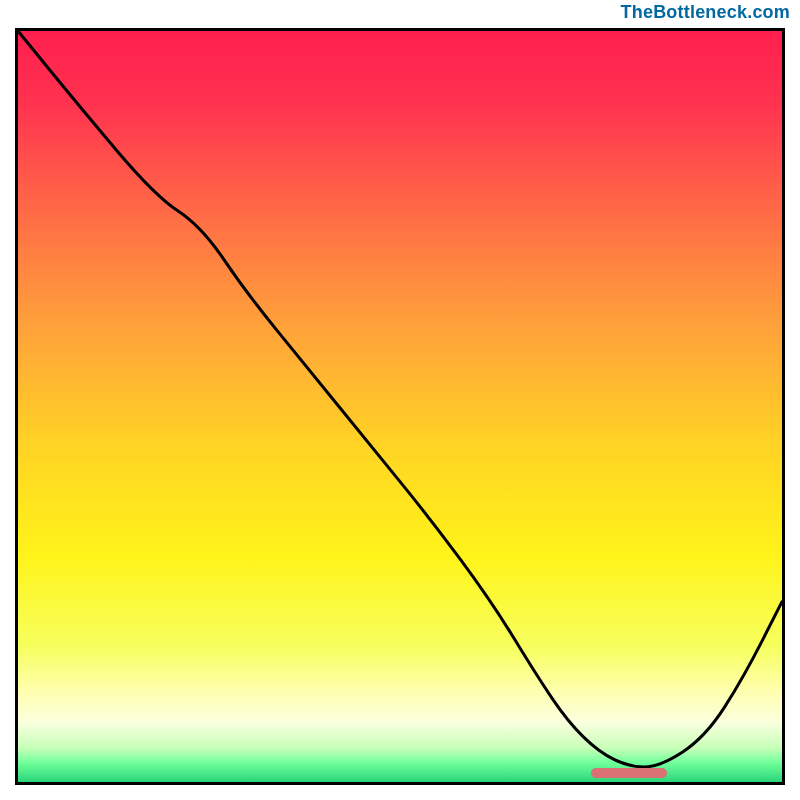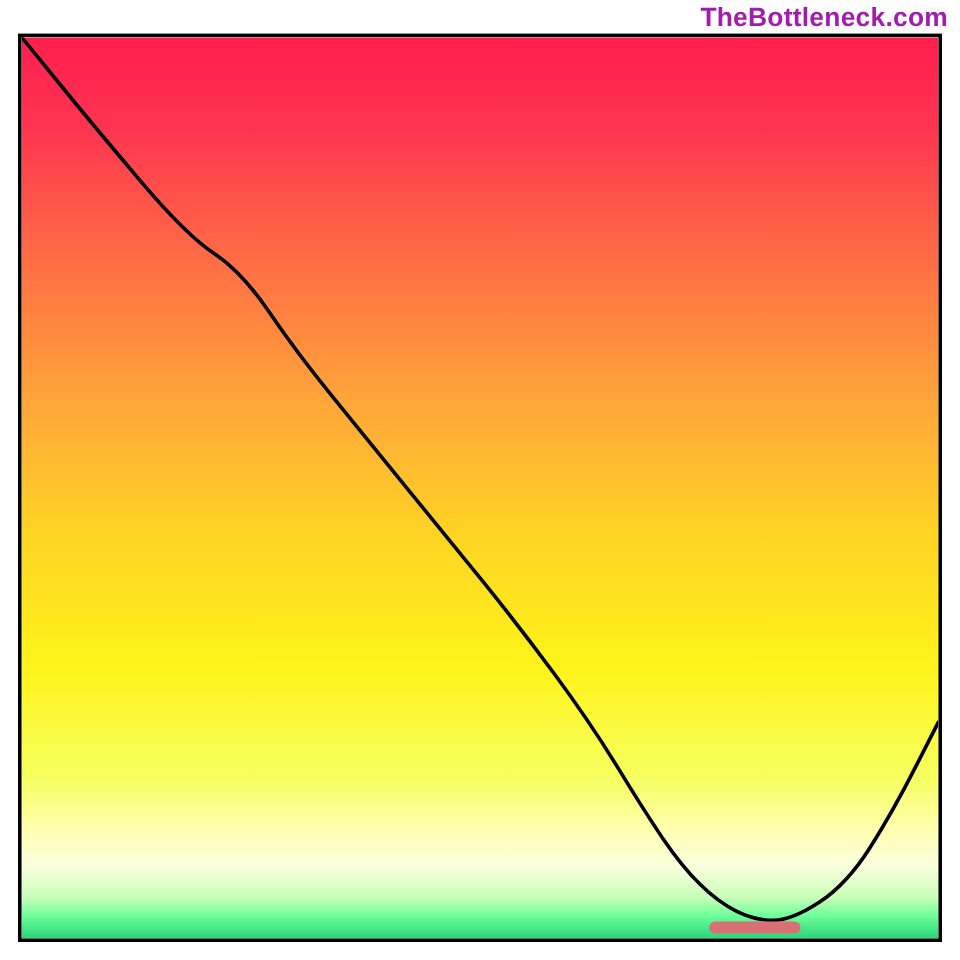--- a/index.html
+++ b/index.html
@@ -12,23 +12,23 @@
   }
   .container {
     position: relative;
     width: 800px;
     height: 800px;
   }
   .watermark {
     position: absolute;
     top: 2px;
     right: 10px;
-    font-size: 22px;
+    font-size: 18px;
     font-weight: 600;
-    color: #a21caf;
+    color: #0369a1;
     letter-spacing: 0.2px;
   }
   .plot-frame {
     position: absolute;
     left: 15px;
     top: 28px;
     width: 770px;
     height: 757px;
     border: 3px solid #000000;
     box-sizing: border-box;

